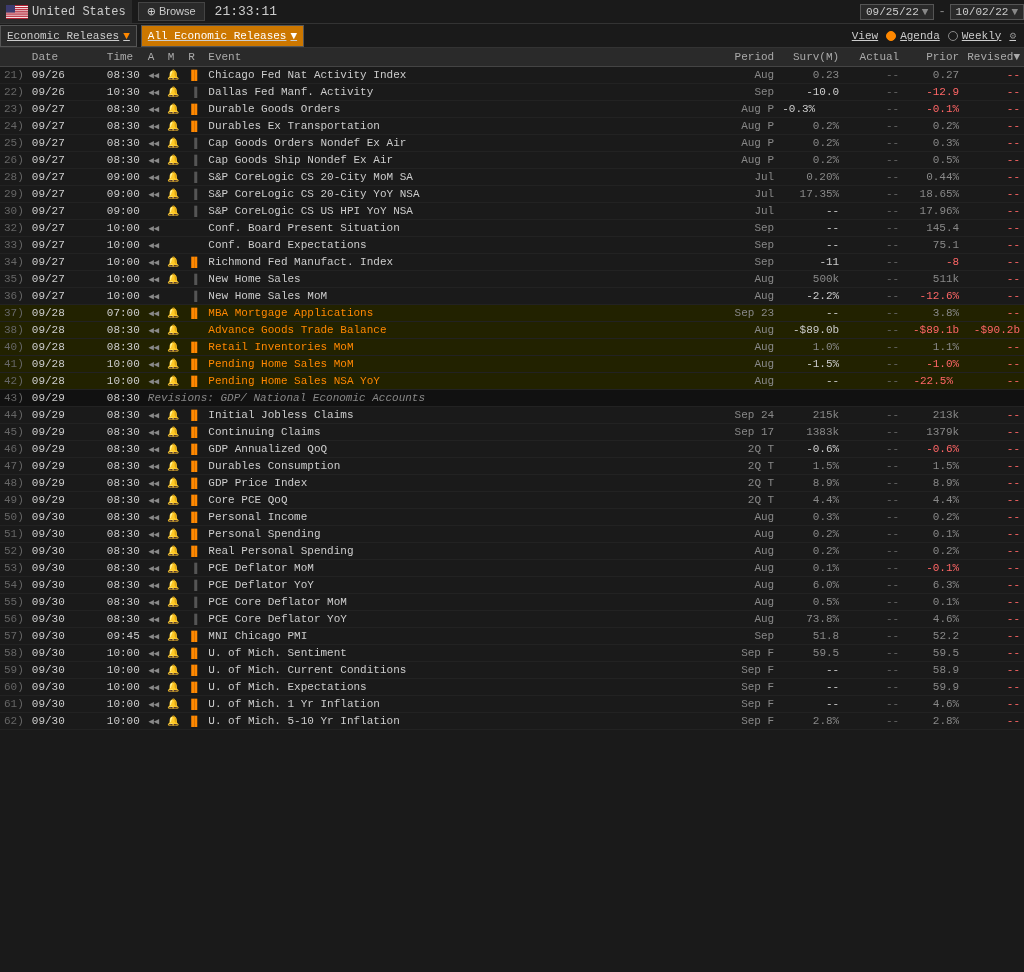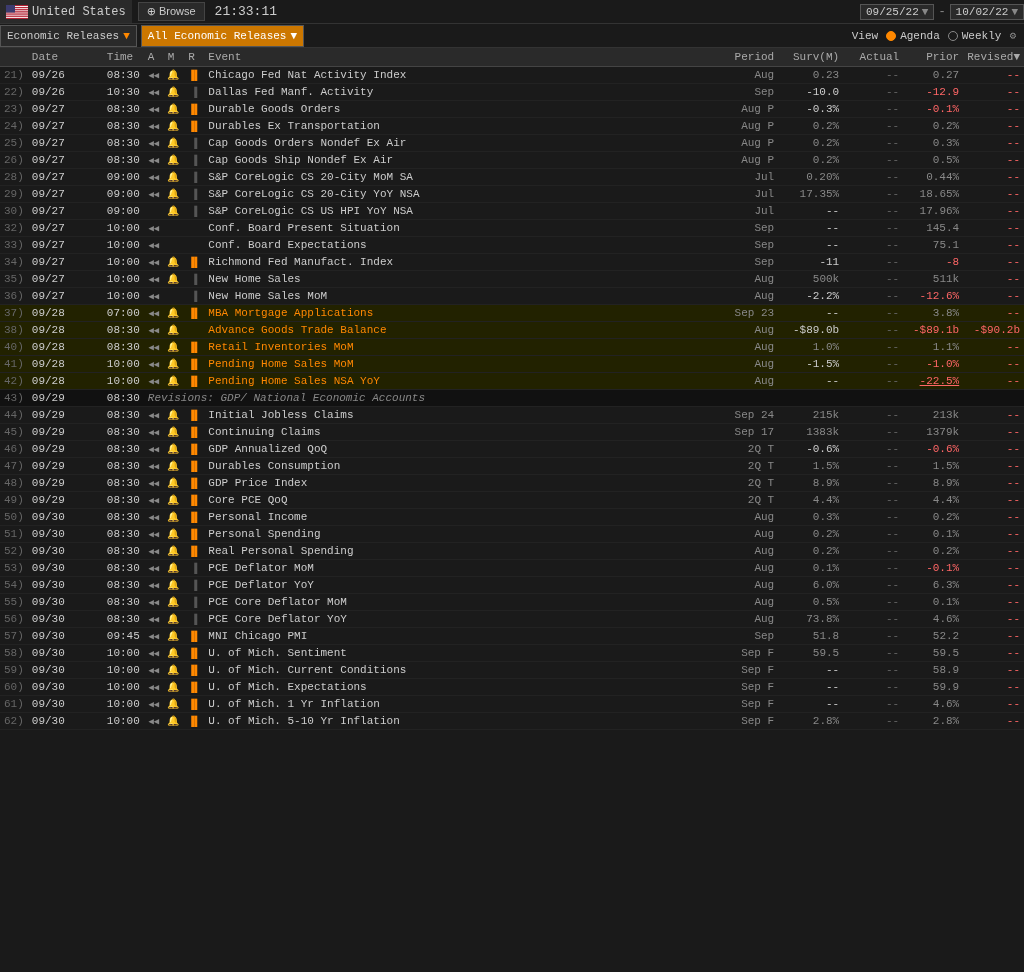--- a/index.html
+++ b/index.html
@@ -63,20 +63,21 @@
     }
     .date-sep { color: #888; }
 
     
     .filter-bar {
       display: flex;
       align-items: center;
       background: #1a1a1a;
       height: 24px;
       border-bottom: 1px solid #333;
+      text-decoration: underline;
     }
     .filter-dropdown {
       background: #2a2a2a;
       border: 1px solid #555;
       color: #cccccc;
       padding: 2px 6px;
       font-size: 11px;
       display: flex;
       align-items: center;
       gap: 4px;
@@ -270,21 +271,21 @@
     </tr>
         <tr>
       <td class="row-num">23)</td>
       <td class="date-col">09/27</td>
       <td class="time-col">08:30</td>
       <td class="alert-col"><span style="color:#888; font-size:9px;">◀◀</span></td>
       <td class="bell-col"><span style="color:#888; font-size:10px;">🔔</span></td>
       <td class="chart-col"><span style="color:#ff8800; font-size:10px;">▐▌</span></td>
       <td class="event-col" style="">Durable Goods Orders</td>
       <td class="period-col" style="color:#888;">Aug P</td>
-      <td class="surv-col" style="color:#cccccc; text-align:right;">-0.3%</td>
+      <td class="surv-col" style="color:#cccccc; text-align:left;">-0.3%</td>
       <td class="actual-col" style="color:#666; text-align:right;">--</td>
       <td class="prior-col" style="color:#ff6666; text-align:right;">-0.1%</td>
       <td class="revised-col" style="color:#ff6666; text-align:right;">--</td>
     </tr>
         <tr>
       <td class="row-num">24)</td>
       <td class="date-col">09/27</td>
       <td class="time-col">08:30</td>
       <td class="alert-col"><span style="color:#888; font-size:9px;">◀◀</span></td>
       <td class="bell-col"><span style="color:#888; font-size:10px;">🔔</span></td>
@@ -496,21 +497,21 @@
       <td class="row-num">42)</td>
       <td class="date-col">09/28</td>
       <td class="time-col">10:00</td>
       <td class="alert-col"><span style="color:#888; font-size:9px;">◀◀</span></td>
       <td class="bell-col"><span style="color:#888; font-size:10px;">🔔</span></td>
       <td class="chart-col"><span style="color:#ff8800; font-size:10px;">▐▌</span></td>
       <td class="event-col" style="color:#ff8800;">Pending Home Sales NSA YoY</td>
       <td class="period-col" style="color:#888;">Aug</td>
       <td class="surv-col" style="color:#cccccc; text-align:right;">--</td>
       <td class="actual-col" style="color:#666; text-align:right;">--</td>
-      <td class="prior-col" style="color:#ff6666; text-align:right;text-decoration:underline;">-22.5%</td>
+      <td class="prior-col" style="color:#ff6666; text-align:center;">-22.5%</td>
       <td class="revised-col" style="color:#ff6666; text-align:right;">--</td>
     </tr>
         <tr style="background: rgb(17, 17, 17);">
       <td class="row-num">43)</td>
       <td class="date-col">09/29</td>
       <td class="time-col">08:30</td>
       <td colspan="9" style="color:#888888; font-style:italic; padding-left:4px;">Revisions: GDP/ National Economic Accounts</td>
     </tr>
         <tr>
       <td class="row-num">44)</td>

